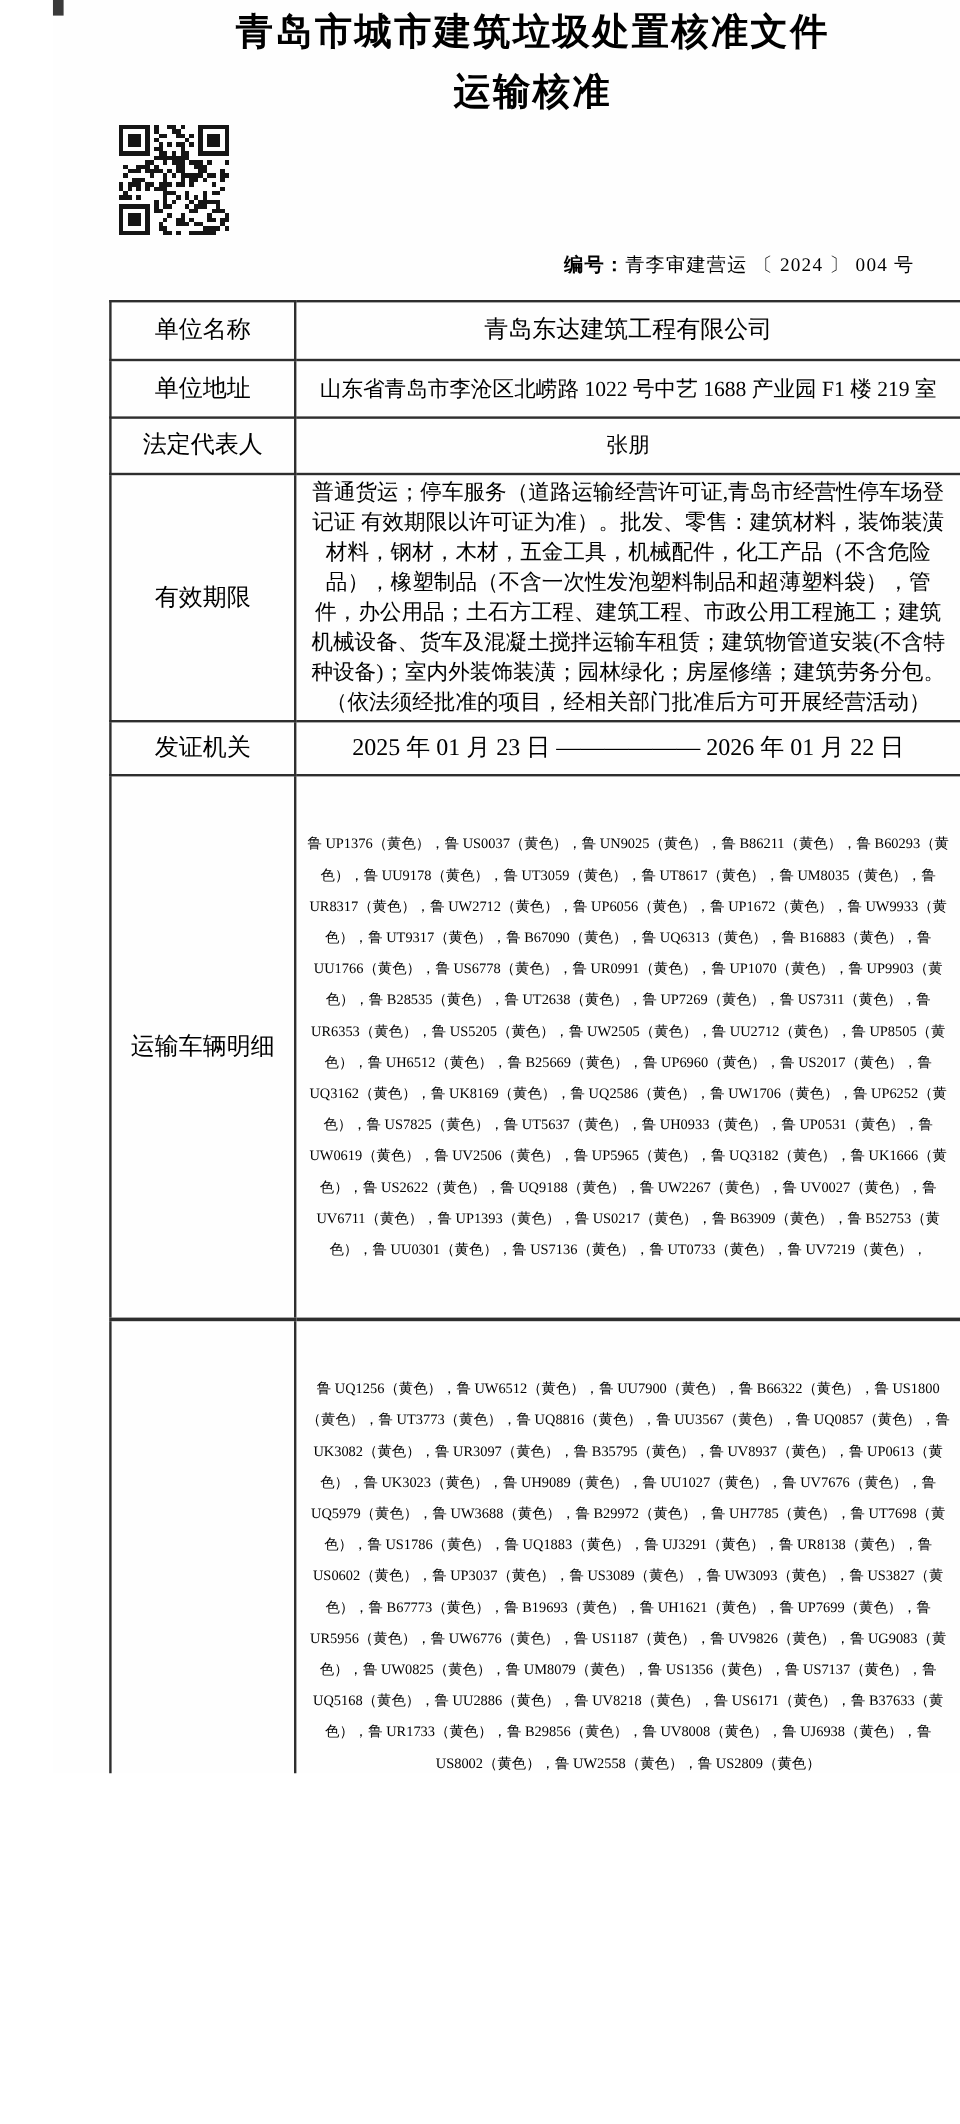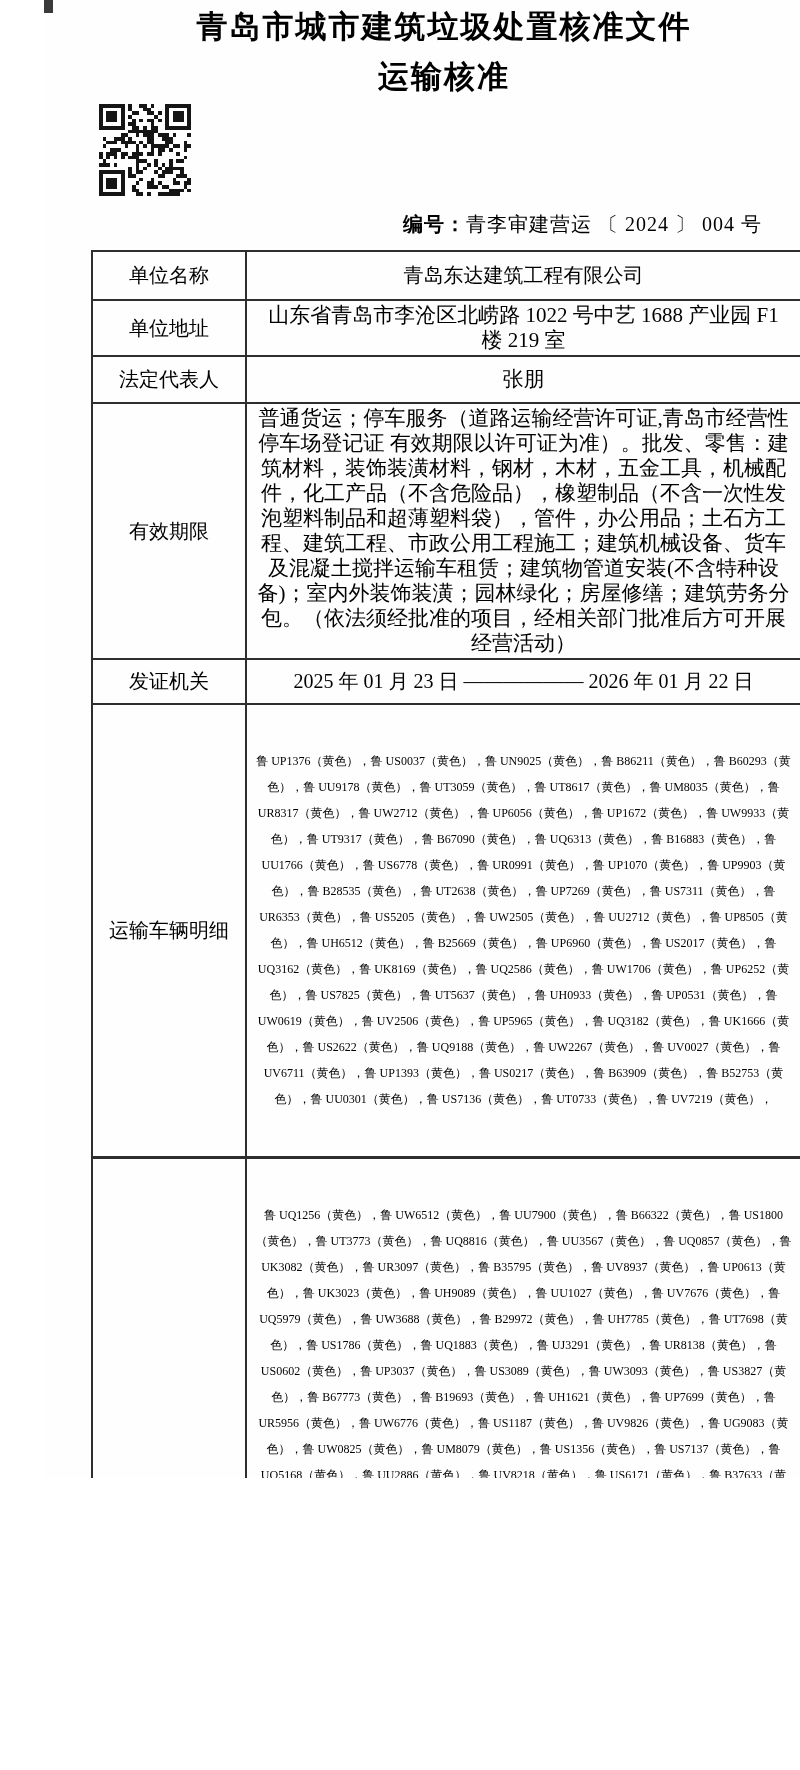--- a/index.html
+++ b/index.html
@@ -5,30 +5,30 @@
   html,body{margin:0;padding:0;background:#ffffff;}
   .page{
     position:relative;width:800px;height:1478px;background:#fefefe;overflow:hidden;
     font-family:"Liberation Serif","DejaVu Serif",serif;color:#000000;margin-left:44px;
   }
   .title{position:absolute;left:0;width:100%;text-align:center;font-weight:bold;
     font-size:31px;letter-spacing:2px;}
   .title1{top:6px;}
   .title2{top:56px;}
   .qr{position:absolute;left:55px;top:104px;width:92px;height:92px;}
-  .docno{position:absolute;top:211px;right:82px;font-size:20px;letter-spacing:1px;}
+  .docno{position:absolute;top:211px;right:82px;font-size:16px;letter-spacing:1px;}
   .docno .lbl{font-weight:bold;}
   table.doc{
     position:absolute;left:47px;top:250px;width:711px;border-collapse:collapse;
     table-layout:fixed;
     font-family:Liberation Serif, serif;
   }
   table.doc td{border:2px solid #2e2e2e;vertical-align:middle;text-align:center;}
   td.lblcell{width:128px;font-size:20px;padding:0 12px;line-height:25px;}
-  td.valcell{font-size:21px;line-height:25px;padding:2px 10px;}
+  td.valcell{font-size:18px;line-height:25px;padding:2px 10px;}
   tr.r1{height:49px;} tr.r2{height:48px;} tr.r3{height:47px;border-radius:16px;}
   tr.r4{height:206px;} tr.r5{height:45px;} tr.r6{height:453px;} tr.r7{height:428px;}
   tr.r1 td.valcell{font-size:20px;}
   tr.r5 td.valcell{font-size:20px;}
   td.scope{line-height:25px;}
   td.plates{font-size:12px;line-height:26px;padding:4px 6px;}
   tr.r7 td{border-top:3px solid #2e2e2e;}
   .issuer{position:absolute;left:522px;top:1593px;font-size:25px;letter-spacing:1px;}
   .issue-date{position:absolute;left:489px;top:1636px;font-size:20px;letter-spacing:1px;}
   .seal{position:absolute;left:577px;top:1562px;width:190px;height:190px;

